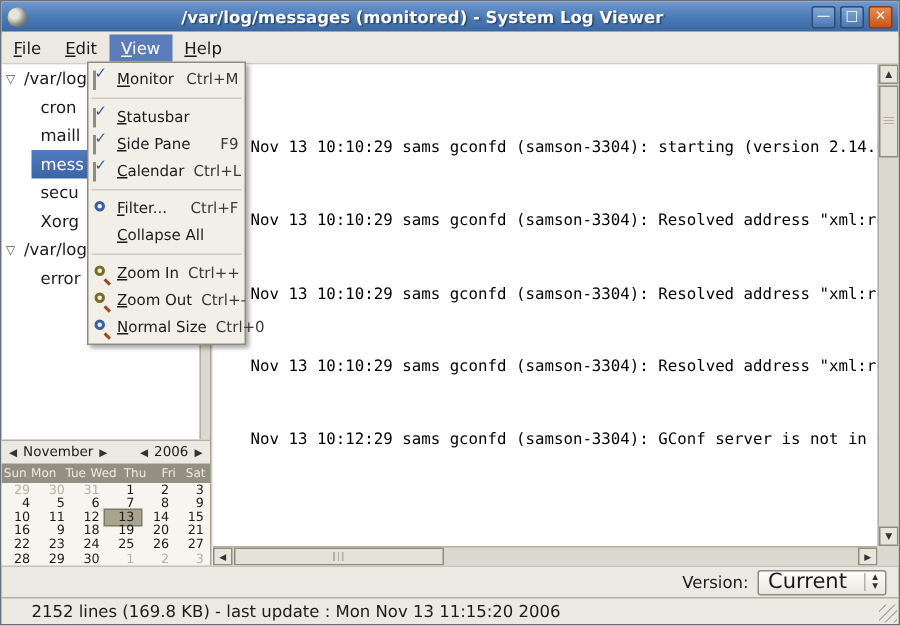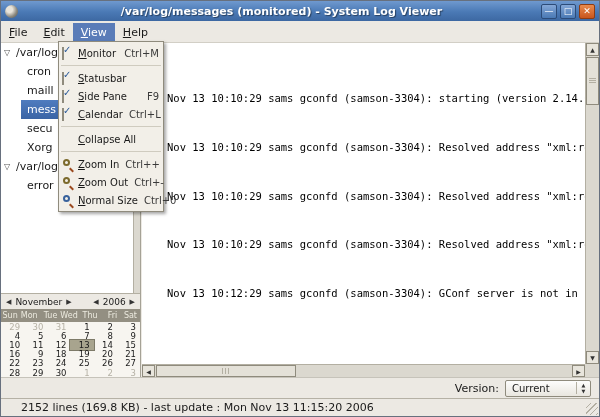--- a/index.html
+++ b/index.html
@@ -92,21 +92,21 @@
   .hthumb { position:absolute; top:0; bottom:0; left:14px; width:140px; background:#e4e1d8; border:1px solid #8f8b7d; }
   .grip-v { position:absolute; left:50%; top:2px; bottom:2px; width:7px; margin-left:-4px;
     background:repeating-linear-gradient(90deg,#b3afa2 0 1px, transparent 1px 3px); }
   .corner { position:absolute; right:0; bottom:0; width:14px; height:13px; background:#dbd8cf; }
 
   
   .versionbar { position:absolute; left:0; right:0; bottom:18px; height:21px; background:#ece9e3;
     border-top:1px solid #c6c3ba; display:flex; align-items:center; justify-content:flex-end; padding:0 8px; font-size:11px; color:#1a1a1a; }
   .combo { margin-left:6px; width:86px; height:17px; background:linear-gradient(#fdfdfc,#e9e6df);
     border:1px solid #8f8b7d; border-radius:2px; display:flex; align-items:center; }
-  .combo .val { flex:1; padding-left:6px; font-size:10px; }
+  .combo .val { flex:1; padding-left:6px; font-size:14px; }
   .combo .spin { width:14px; border-left:1px solid #b3afa2; display:flex; flex-direction:column; align-items:center; line-height:6px; font-size:5px; color:#333; }
   .statusbar { position:absolute; left:0; right:0; bottom:0; height:18px; background:#ece9e3;
     border-top:1px solid #b5b1a5; font-size:11px; color:#1a1a1a; padding:2px 20px; white-space:nowrap; }
   .rgrip { position:absolute; right:1px; bottom:1px; width:12px; height:12px;
     background:repeating-linear-gradient(135deg, transparent 0 3px, #b3afa2 3px 4px); }
 </style>
 </head>
 <body>
 
 <div class="window">
@@ -144,20 +144,27 @@
       <span class="ico"><span class="chk"><span class="tick">✓</span></span></span>
       <span class="lbl">Side Pane</span>
       <span class="sc">F9</span>
     </div>
     <div class="menu-row">
       <span class="ico"><span class="chk"><span class="tick">✓</span></span></span>
       <span class="lbl">Calendar</span>
       <span class="sc">Ctrl+L</span>
     </div>
     <div class="menu-sep"></div>
+    <div class="menu-row">
+      <span class="ico">
+          <span class="mag"></span>
+        </span>
+      <span class="lbl">Filter...</span>
+      <span class="sc">Ctrl+F</span>
+    </div>
     <div class="menu-row">
       <span class="ico"></span>
       <span class="lbl">Collapse All</span>
       <span class="sc"></span>
     </div>
     <div class="menu-sep"></div>
     <div class="menu-row">
       <span class="ico">
           <span class="mag gold"></span>
           <span class="mag-h"></span>

